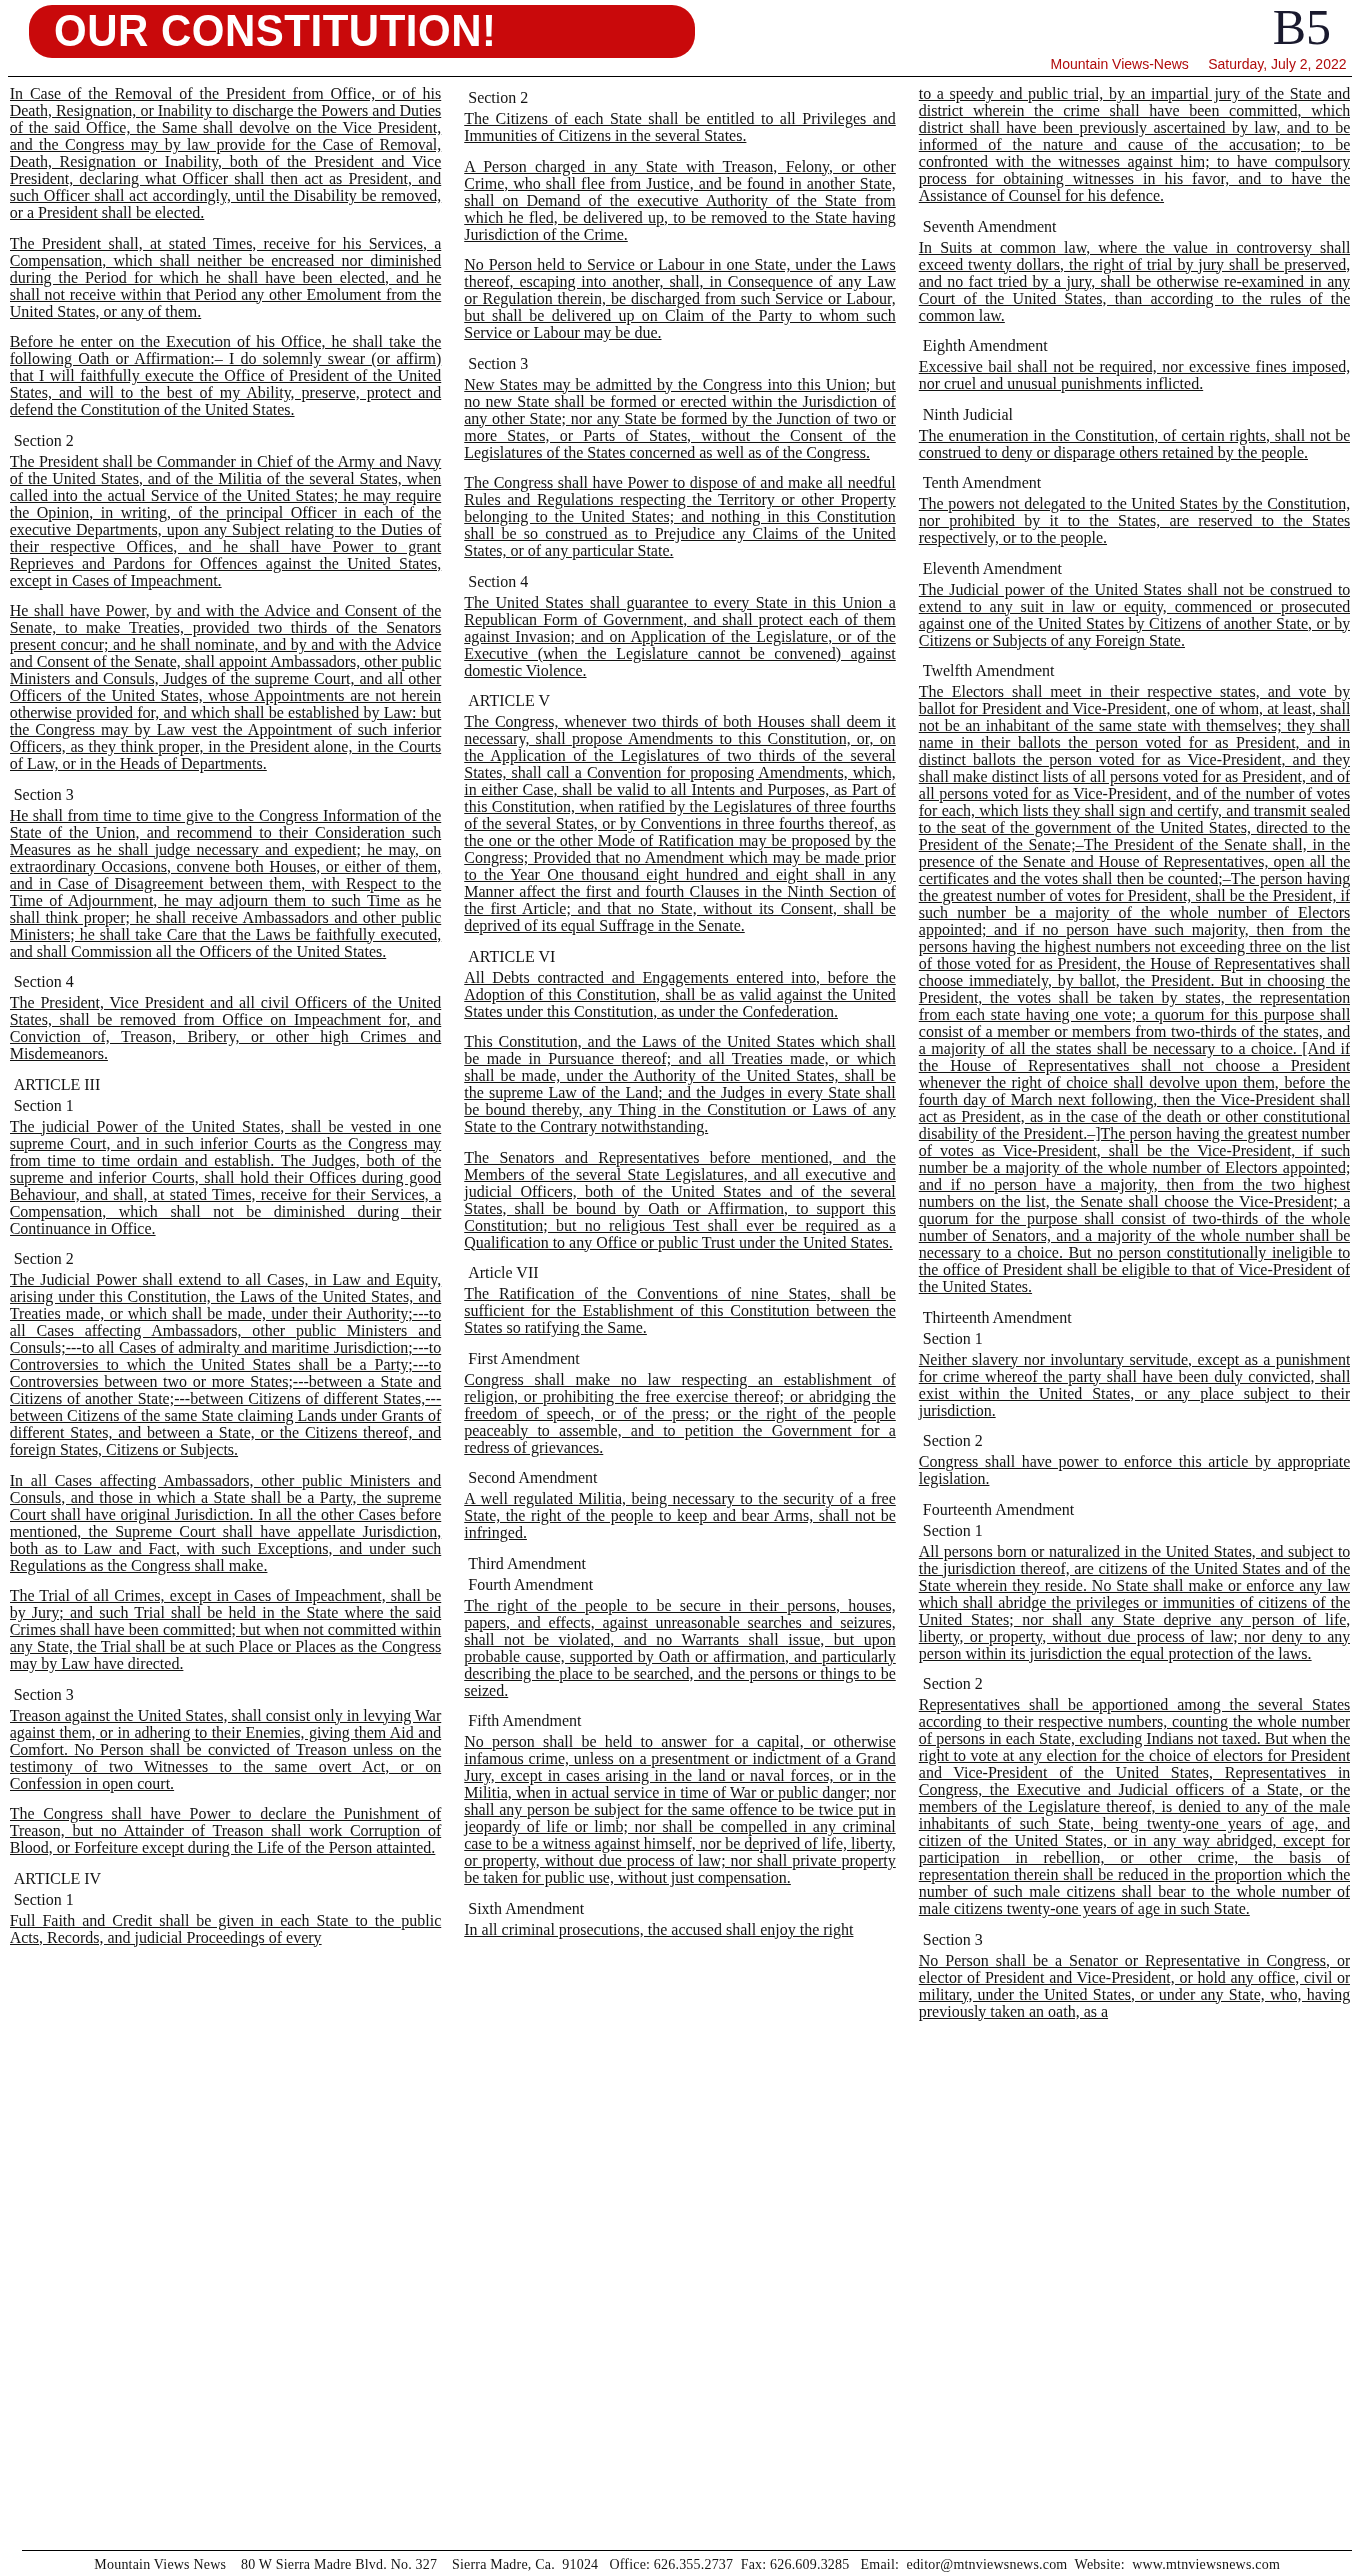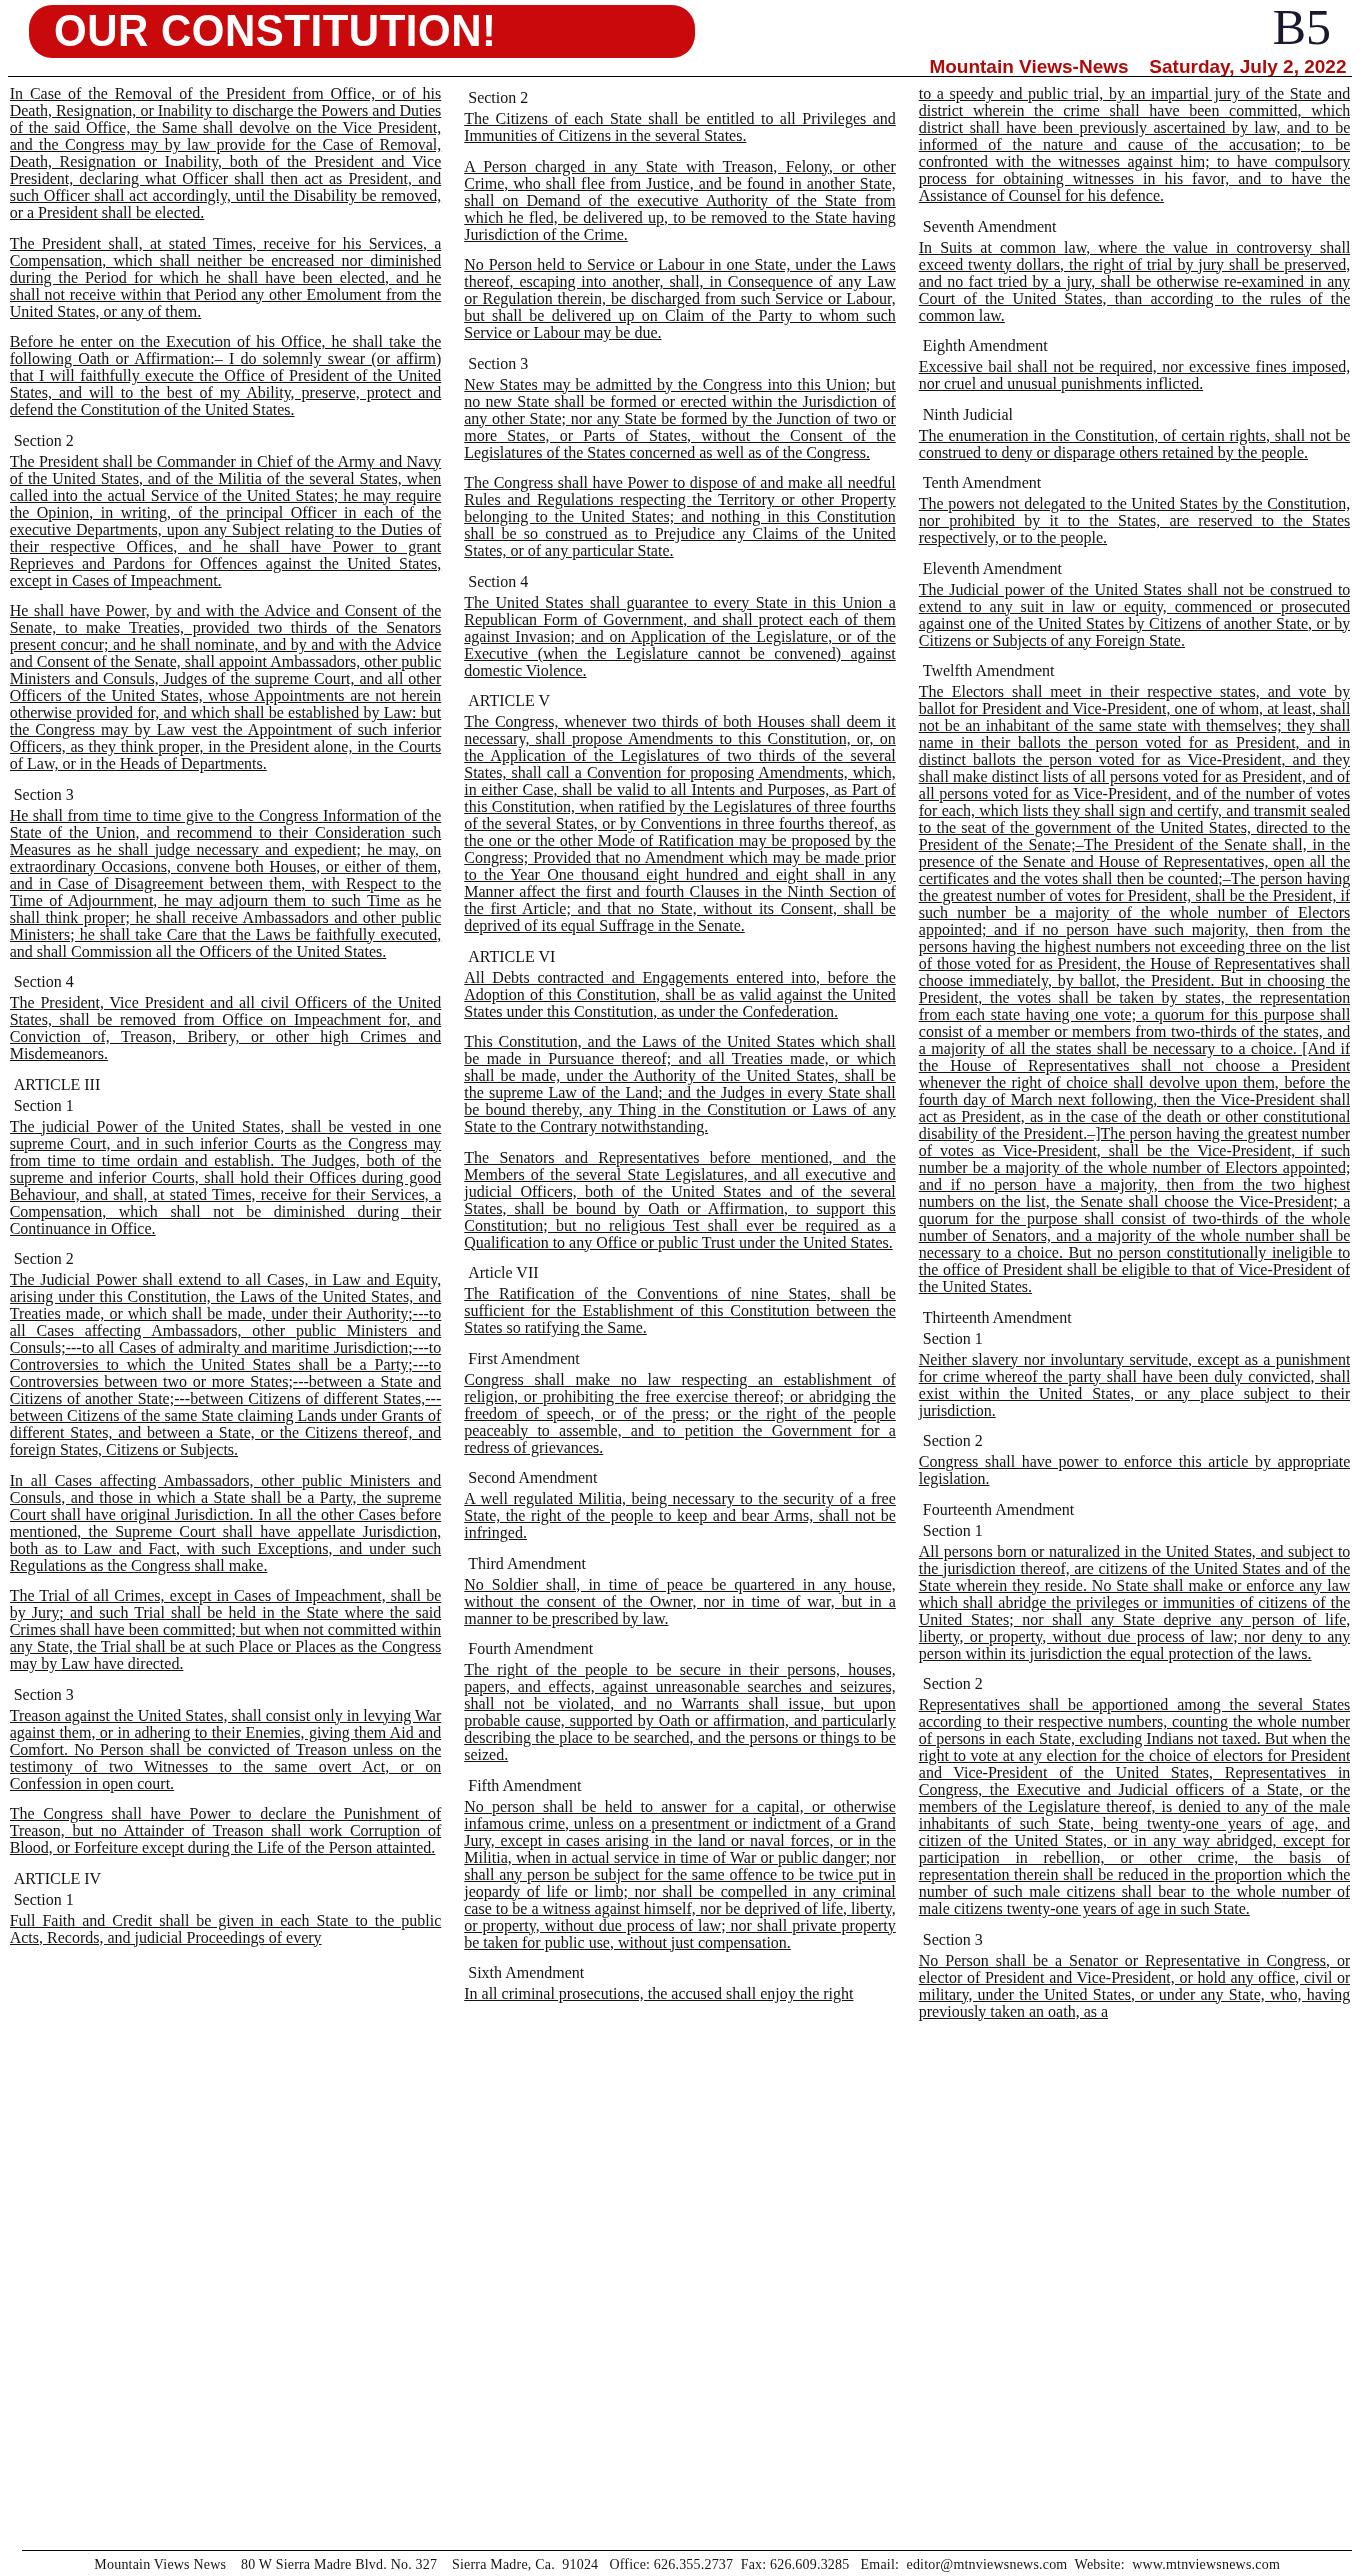--- a/index.html
+++ b/index.html
@@ -23,22 +23,22 @@
     color:#ffffff; font-family:"Liberation Sans", sans-serif;
     font-weight:bold; font-size:42px; letter-spacing:0.5px; white-space:nowrap;
     transform:scaleY(1.04); transform-origin:center;
   }
   .page-number {
     position:absolute; right:29px; top:-1.9px;
     font-family:"Liberation Serif", serif; font-size:50px; color:#1a1a2e;
   }
   .masthead {
     position:absolute; right:13.5px; top:56px; white-space:nowrap;
-    font-family:"Liberation Sans", sans-serif; font-weight:bold;
-    font-size:19px; color:var(--masthead-red, #b00b0b);
+    font-family:"Liberation Sans", sans-serif; font-weight:normal;
+    font-size:14px; color:var(--masthead-red, #b00b0b);
   }
   .masthead .masthead-date { margin-left:15.5px; }
   .header-rule {
     position:absolute; left:7.7px; right:7.7px; top:76px;
     border-top:1.4px solid #000;
   }
 
   
   .columns {
     position:absolute; top:85px; left:9.7px; right:9.7px; bottom:37px;
@@ -122,21 +122,20 @@
         <p>All Debts contracted and Engagements entered into, before the Adoption of this Constitution, shall be as valid against the United States under this Constitution, as under the Confederation.</p>
         <p>This Constitution, and the Laws of the United States which shall be made in Pursuance thereof; and all Treaties made, or which shall be made, under the Authority of the United States, shall be the supreme Law of the Land; and the Judges in every State shall be bound thereby, any Thing in the Constitution or Laws of any State to the Contrary notwithstanding.</p>
         <p>The Senators and Representatives before mentioned, and the Members of the several State Legislatures, and all executive and judicial Officers, both of the United States and of the several States, shall be bound by Oath or Affirmation, to support this Constitution; but no religious Test shall ever be required as a Qualification to any Office or public Trust under the United States.</p>
         <h3>Article VII</h3>
         <p>The Ratification of the Conventions of nine States, shall be sufficient for the Establishment of this Constitution between the States so ratifying the Same.</p>
         <h3>First Amendment</h3>
         <p>Congress shall make no law respecting an establishment of religion, or prohibiting the free exercise thereof; or abridging the freedom of speech, or of the press; or the right of the people peaceably to assemble, and to petition the Government for a redress of grievances.</p>
         <h3>Second Amendment</h3>
         <p>A well regulated Militia, being necessary to the security of a free State, the right of the people to keep and bear Arms, shall not be infringed.</p>
         <h3>Third Amendment</h3>
-        <p>No Soldier shall, in time of peace be quartered in any house, without the consent of the Owner, nor in time of war, but in a manner to be prescribed by law.</p>
         <h3>Fourth Amendment</h3>
         <p>The right of the people to be secure in their persons, houses, papers, and effects, against unreasonable searches and seizures, shall not be violated, and no Warrants shall issue, but upon probable cause, supported by Oath or affirmation, and particularly describing the place to be searched, and the persons or things to be seized.</p>
         <h3>Fifth Amendment</h3>
         <p>No person shall be held to answer for a capital, or otherwise infamous crime, unless on a presentment or indictment of a Grand Jury, except in cases arising in the land or naval forces, or in the Militia, when in actual service in time of War or public danger; nor shall any person be subject for the same offence to be twice put in jeopardy of life or limb; nor shall be compelled in any criminal case to be a witness against himself, nor be deprived of life, liberty, or property, without due process of law; nor shall private property be taken for public use, without just compensation.</p>
         <h3>Sixth Amendment</h3>
         <p>In all criminal prosecutions, the accused shall enjoy the right</p>
       </div>
     <div class="column">
         <p>to a speedy and public trial, by an impartial jury of the State and district wherein the crime shall have been committed, which district shall have been previously ascertained by law, and to be informed of the nature and cause of the accusation; to be confronted with the witnesses against him; to have compulsory process for obtaining witnesses in his favor, and to have the Assistance of Counsel for his defence.</p>
         <h3>Seventh Amendment</h3>

